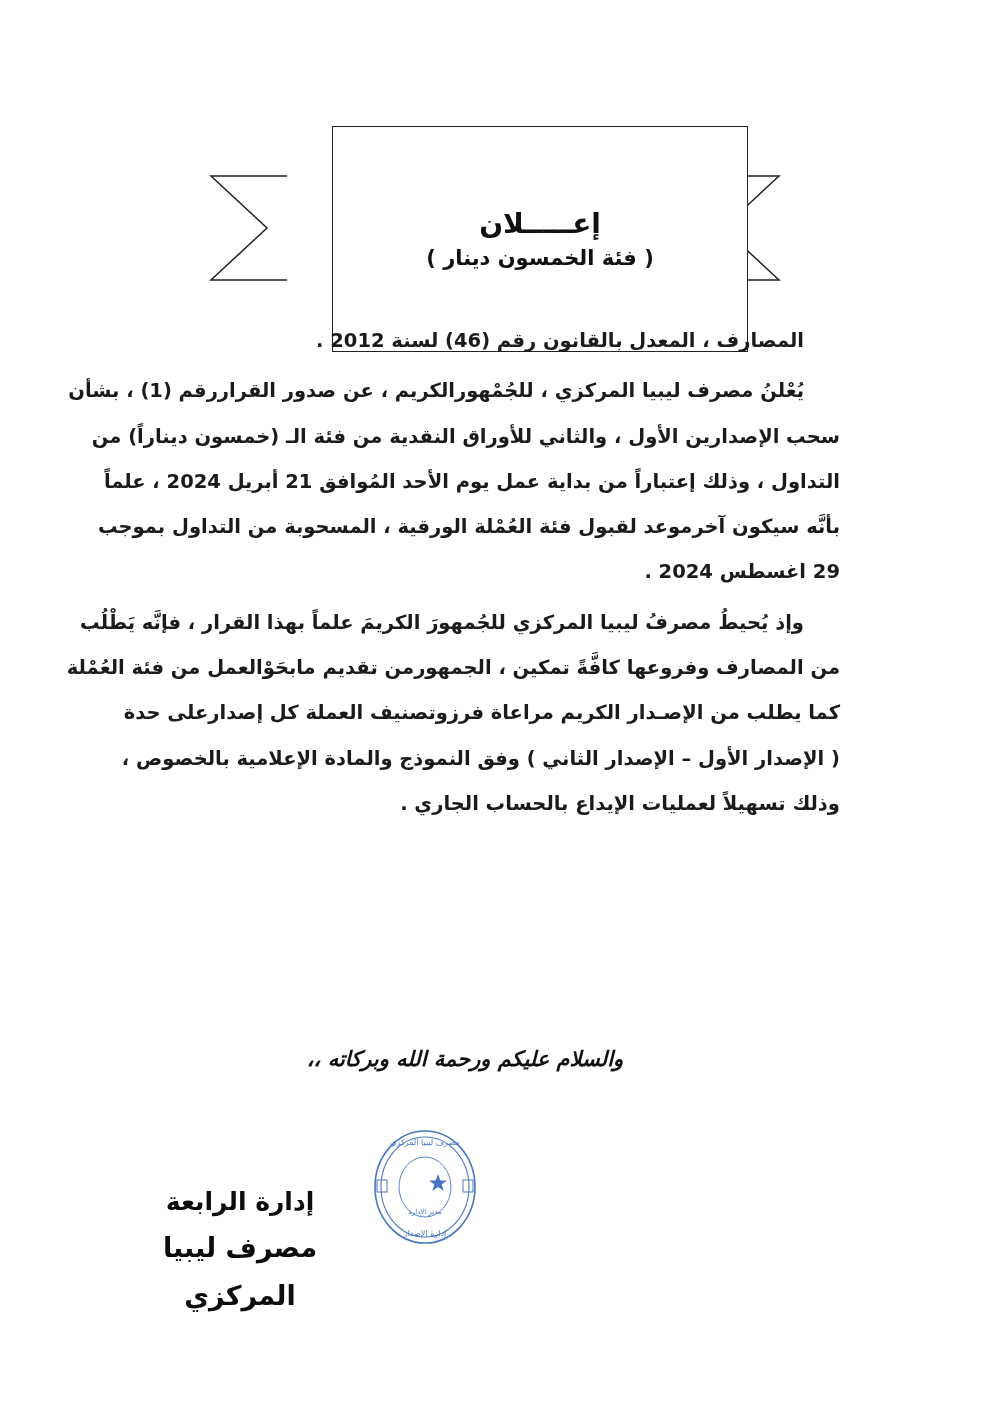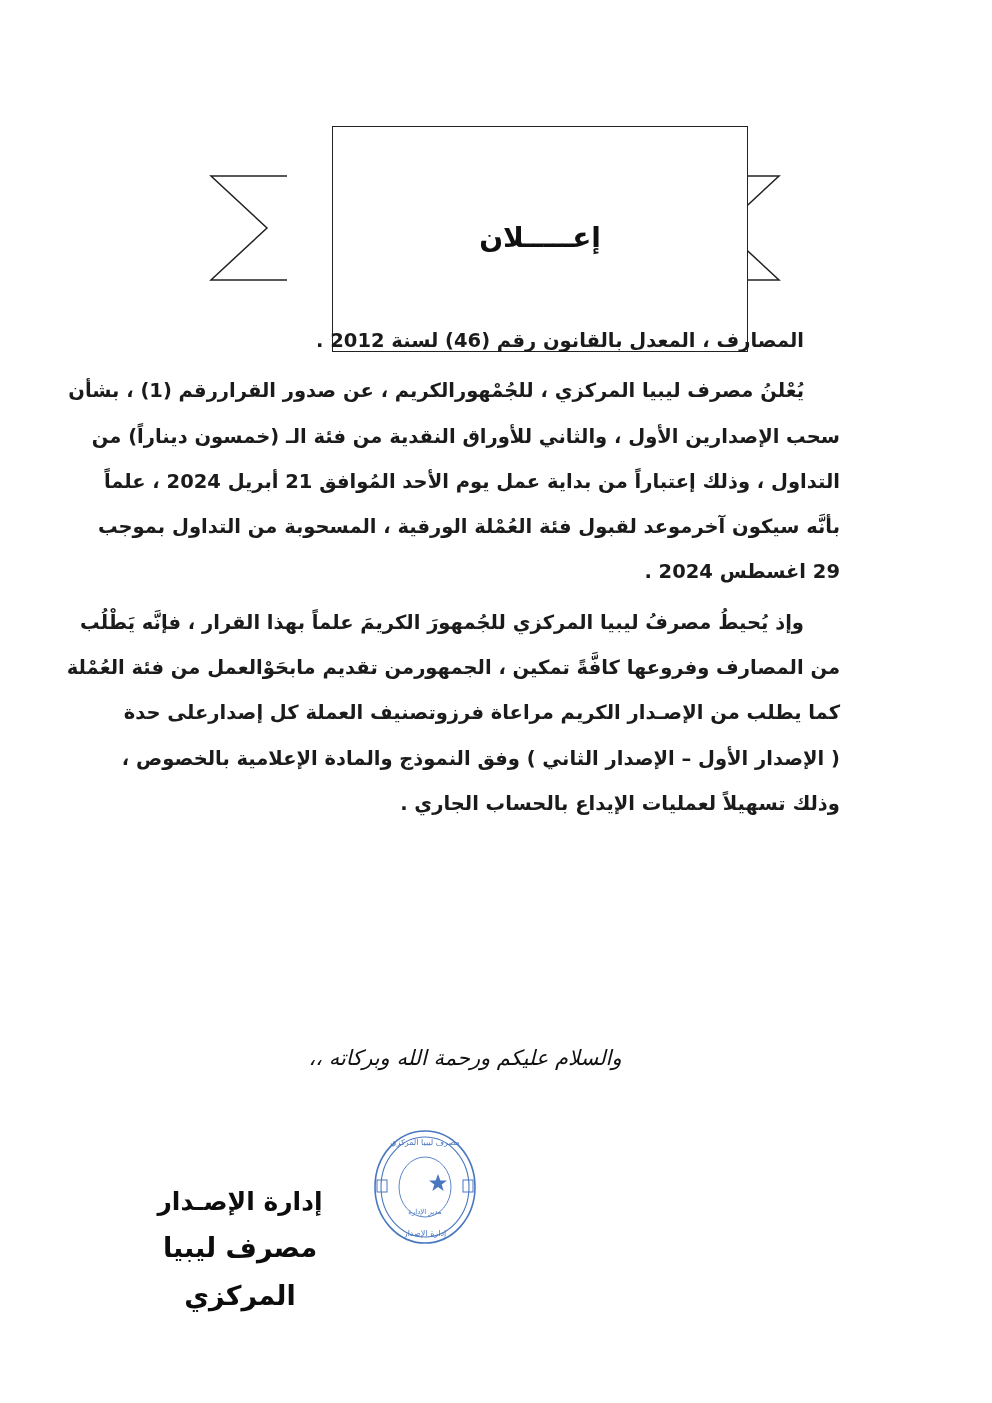--- a/index.html
+++ b/index.html
@@ -28,21 +28,21 @@
     font-size: 19.5px; line-height: 45.3px; text-align: justify;
     text-align-last: right; color: #1b1b1b;
   }
   .para { margin: 0; }
   .para + .para { margin-top: 5px; }
   .para .line { display: block; white-space: nowrap; text-align: right; }
   .para.indent .line:first-child { padding-right: 36px; }
 
   .closing {
     position: absolute; left: 300px; top: 1046px; width: 330px; text-align: center;
-    font-family: "DejaVu Serif", serif; font-style: italic; font-weight: normal;
+    font-family: "DejaVu Serif", serif; font-style: italic; font-weight: bold;
     font-size: 21px; color: #111; white-space: nowrap;
   }
   .signature {
     position: absolute; left: 120px; top: 1180px; width: 240px; text-align: center;
     font-family: "DejaVu Sans", sans-serif; font-weight: bold; color: #0d0d0d;
   }
   .signature .dept { font-size: 25px; line-height: 44px; }
   .signature .bank { font-size: 27px; line-height: 48px; }
 
   .stamp { position: absolute; left: 372px; top: 1128px; width: 106px; height: 118px; }
@@ -50,20 +50,21 @@
 </head>
 <body>
 
 <div class="banner">
   <svg width="576" height="184" viewBox="0 0 576 184">
     <polyline points="80,50 4,50 60,102 4,154 80,154" fill="none" stroke="#222" stroke-width="1.5"></polyline>
     <polyline points="496,50 572,50 516,102 572,154 496,154" fill="none" stroke="#222" stroke-width="1.5"></polyline>
   </svg>
   <div class="banner-box">
     <div class="banner-line l1">إعـــــلان</div>
+    <div class="banner-line l3">( فئة الخمسون دينار )</div>
   </div>
 </div>
 
 <div class="body-text">
   <div class="para indent">
     <span class="line">المصارف ، المعدل بالقانون رقم (46) لسنة 2012 .</span>
   </div>
   <div class="para indent">
     <span class="line">يُعْلنُ مصرف ليبيا المركزي ، للجُمْهورالكريم ، عن صدور القراررقم (1) ، بشأن</span>
     <span class="line">سحب الإصدارين الأول ، والثاني للأوراق النقدية من فئة الـ (خمسون ديناراً) من</span>
@@ -95,15 +96,15 @@
     <polygon points="66,46 68.4,52.5 75,52.5 69.7,56.5 71.7,63 66,59 60.3,63 62.3,56.5 57,52.5 63.6,52.5" fill="#4a78c0"></polygon>
     <g fill="#4a78c0" font-family="DejaVu Sans, sans-serif" font-size="8" text-anchor="middle">
       <text x="53" y="17">مصرف ليبيا المركزي</text>
       <text x="53" y="86" font-size="7">مدير الإدارة</text>
       <text x="53" y="108" font-size="8">إدارة الإصدار</text>
     </g>
   </svg>
 </div>
 
 <div class="signature">
-  <div class="dept">إدارة الإصـدار</div>
+  <div class="dept">إدارة الرابعة</div>
   <div class="bank">مصرف ليبيا المركزي</div>
 </div>
 
 </body></html>

